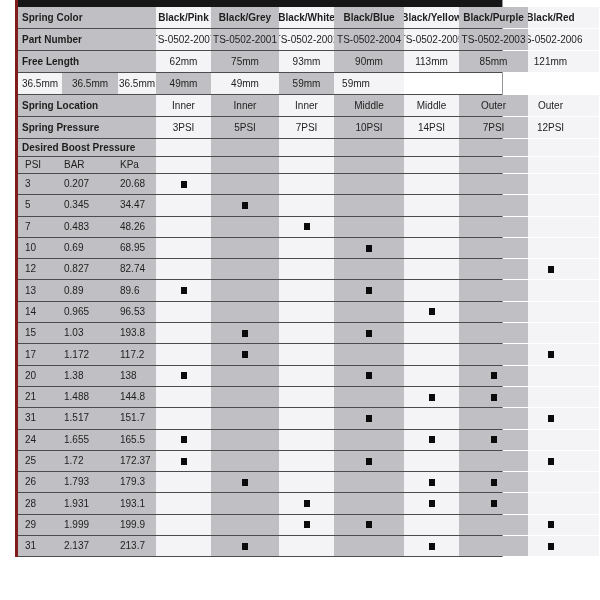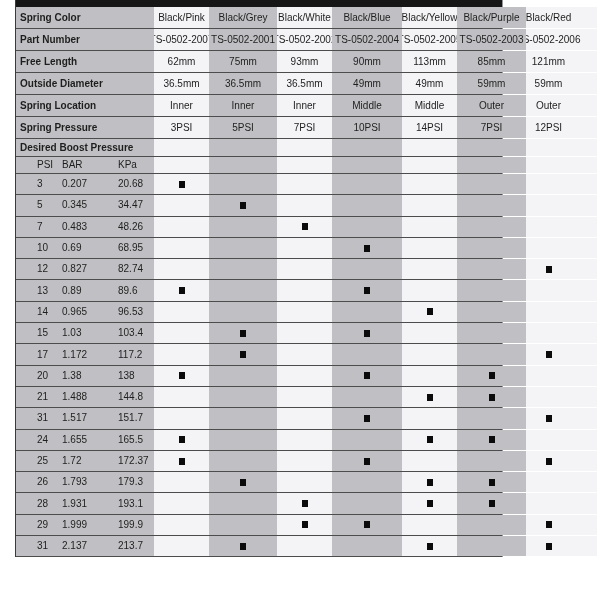--- a/index.html
+++ b/index.html
@@ -2,45 +2,45 @@
 <html><head>
 <meta charset="utf-8">
 <style>
   html,body{margin:0;padding:0;}
   body{
     width:600px;height:600px;overflow:hidden;background:#ffffff;
     font-family:"Liberation Sans",sans-serif;color:#1e1e1e;position:relative;
   }
   .spec-table{
     position:absolute;left:15px;top:0;width:488px;box-sizing:border-box;
-    border-left:1px solid #7f1d1d;border-right:1px solid #94949a;
+    border-left:3px solid #7f1d1d;border-right:1px solid #94949a;
   }
   .topbar{height:7px;background:#161616;}
   .row{
     display:grid;
     grid-template-columns:44px 56px 38px 55px 68px 55px 70px 55px 69px 71px;
     box-sizing:border-box;border-bottom:1px solid #4c4c4c;
   }
   .spec-row{height:22px;}
   .section-row{height:18px;text-align:center;}
   .units-row{height:17px;}
   .data-row{height:21.3px;}
   .cell{
     display:flex;align-items:center;font-size:10px;line-height:10px;
     box-sizing:border-box;overflow:hidden;white-space:nowrap;
   }
   .span3{grid-column:1/4;}
   .lbl{font-weight:bold;padding-left:4px;background:#c0c0c4;}
   .u{background:#c0c0c4;padding-left:2px;}
-  .u.psi{padding-left:21px;}
+  .u.psi{padding-left:7px;}
   .d{justify-content:center;}
   .c0,.c2,.c4,.c6{background:#f4f4f7;}
   .c1,.c3,.c5{background:#c0c0c4;}
   .c6{padding-right:26px;}
-  .b{font-weight:normal;}
+  .b{font-weight:bold;}
   .mark{width:6px;height:7px;background:#0b0b0b;display:inline-block;}
 </style>
 </head>
 <body>
 
 <div class="spec-table">
   <div class="topbar"></div>
 
   <div id="spec-rows">
       <div class="row spec-row">
@@ -67,21 +67,20 @@
         <div class="cell lbl span3">Free Length</div>
         <div class="cell d c0">62mm</div>
         <div class="cell d c1">75mm</div>
         <div class="cell d c2">93mm</div>
         <div class="cell d c3">90mm</div>
         <div class="cell d c4">113mm</div>
         <div class="cell d c5">85mm</div>
         <div class="cell d c6">121mm</div>
       </div>
       <div class="row spec-row">
-        <div class="cell lbl span3">Outside Diameter</div>
         <div class="cell d c0">36.5mm</div>
         <div class="cell d c1">36.5mm</div>
         <div class="cell d c2">36.5mm</div>
         <div class="cell d c3">49mm</div>
         <div class="cell d c4">49mm</div>
         <div class="cell d c5">59mm</div>
         <div class="cell d c6">59mm</div>
       </div>
       <div class="row spec-row">
         <div class="cell lbl span3">Spring Location</div>
@@ -226,21 +225,21 @@
         <div class="cell d c3"></div>
         <div class="cell d c4">
           <div class="mark"></div>
         </div>
         <div class="cell d c5"></div>
         <div class="cell d c6"></div>
       </div>
       <div class="row data-row">
         <div class="cell u psi">15</div>
         <div class="cell u">1.03</div>
-        <div class="cell u">103.4</div>
+        <div class="cell u">193.8</div>
         <div class="cell d c0"></div>
         <div class="cell d c1">
           <div class="mark"></div>
         </div>
         <div class="cell d c2"></div>
         <div class="cell d c3">
           <div class="mark"></div>
         </div>
         <div class="cell d c4"></div>
         <div class="cell d c5"></div>

